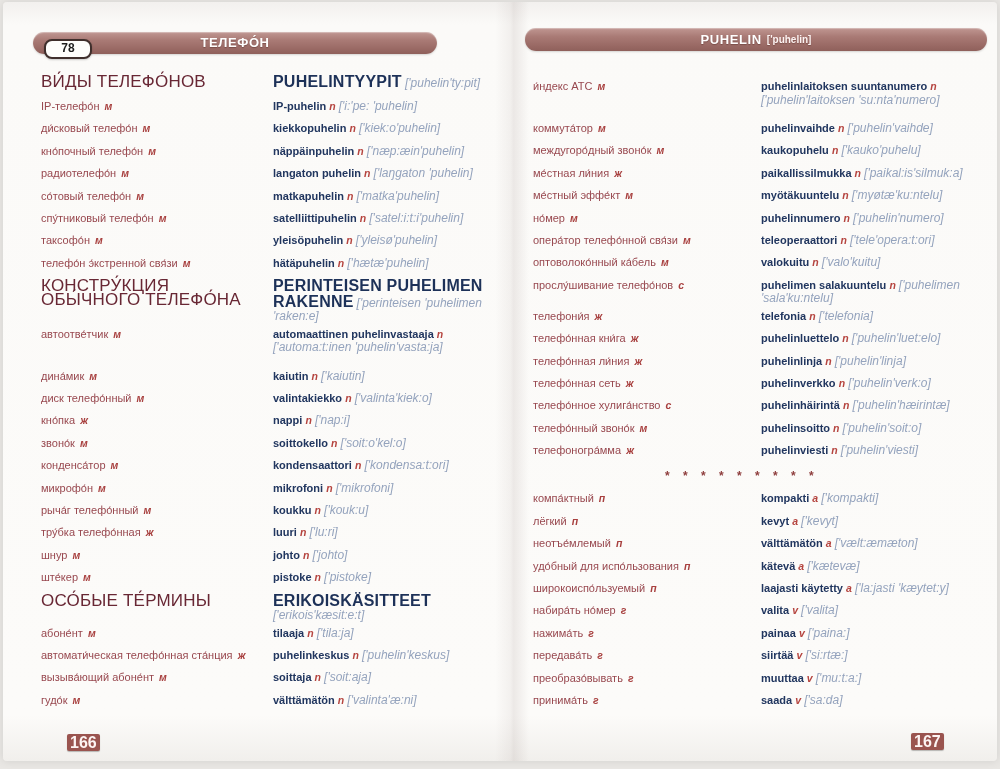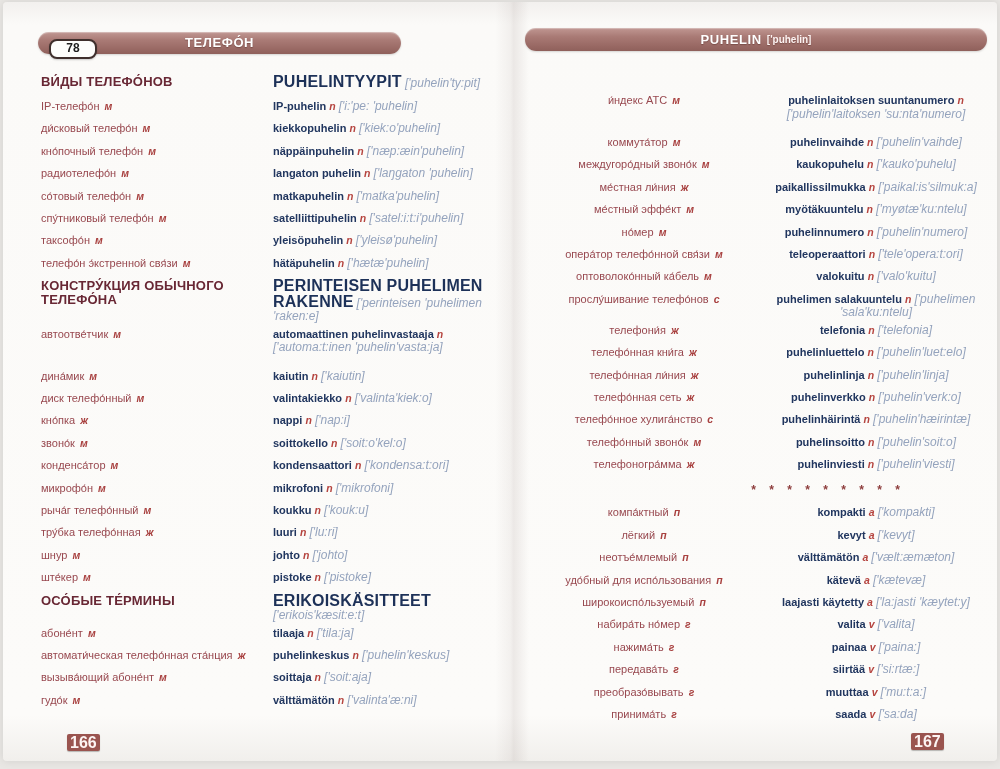--- a/index.html
+++ b/index.html
@@ -23,49 +23,49 @@
   .page{position:absolute;font-size:11px;line-height:13.5px;color:#333;}
   .page-left{left:30px;top:30px;width:456px;height:732px;}
   .page-right{left:520px;top:26px;width:468px;height:736px;}
 
   .banner{
     position:relative;height:22px;border-radius:11px;
     background:linear-gradient(180deg,#c09792 0%,#a97a75 38%,#9a6a65 75%,#8f605b 100%);
     box-shadow:inset 0 1px 1px rgba(255,255,255,.35), 0 1px 2px rgba(0,0,0,.15);
     display:flex;align-items:center;justify-content:center;
   }
-  .banner-left{width:363px;margin-left:5px;}
+  .banner-left{width:404px;}
   .banner-right{width:462px;height:23px;margin-left:2px;}
   .banner-title{
     color:#fff;font-weight:700;font-size:13px;letter-spacing:.6px;
     text-shadow:0 1px 1px rgba(80,40,35,.45);
   }
   .banner-ph{color:#fdf3f2;font-weight:600;font-size:10px;margin-left:5px;
     text-shadow:0 1px 1px rgba(80,40,35,.4);}
   .chapter-tab{
     position:absolute;left:11px;top:7px;width:44px;height:16px;
     background:#fdfdfb;border:2px solid #3f2f2c;border-radius:8px;
     display:flex;align-items:center;justify-content:center;
     font-weight:700;font-size:12px;color:#1d1d1d;z-index:2;
     box-shadow:0 1px 2px rgba(0,0,0,.2);
   }
 
   .rows{display:flex;flex-direction:column;}
   .rows-left{margin-top:17px;margin-left:8px;width:448px;}
-  .rows-right{margin-top:39px;margin-left:10px;width:458px;text-align:center;}
+  .rows-right{margin-top:25px;margin-left:10px;width:458px;}
 
   .row{display:flex;align-items:flex-start;min-height:22.4px;box-sizing:border-box;padding-top:4px;}
   .row.hdr{min-height:25px;}
   .row.tall{min-height:42px;}
   .ru{flex:none;padding-right:6px;color:#98484f;}
   .page-left .ru{width:226px;}
   .page-right .ru{width:222px;}
   .fi{flex:1;color:#21365f;}
   .fi b{font-weight:700;color:#21365f;}
-  .row.hdr .ru{font-weight:700;color:#682734;font-size:13px;letter-spacing:.2px;}
+  .row.hdr .ru{font-weight:400;color:#682734;font-size:17px;letter-spacing:.2px;}
   .row.hdr .fi b{font-size:16px;color:#1d3158;letter-spacing:.2px;}
   .g{font-style:italic;color:#a8403f;font-size:10.5px;margin-left:2px;font-weight:600;}
   .pos{font-style:italic;color:#b5443f;font-size:10.5px;font-weight:600;}
   .ph{color:#94a3bd;font-size:12px;font-style:italic;}
   .row.stars{display:block;color:#8e3d3d;font-weight:700;letter-spacing:5px;
     padding-left:132px;min-height:26px;font-size:12px;padding-top:8px;}
 
   .pagenum{
     position:absolute;min-width:24px;height:17px;padding:0 3px;
     background:#9a544f;color:#fdf4f3;font-weight:700;font-size:16px;

